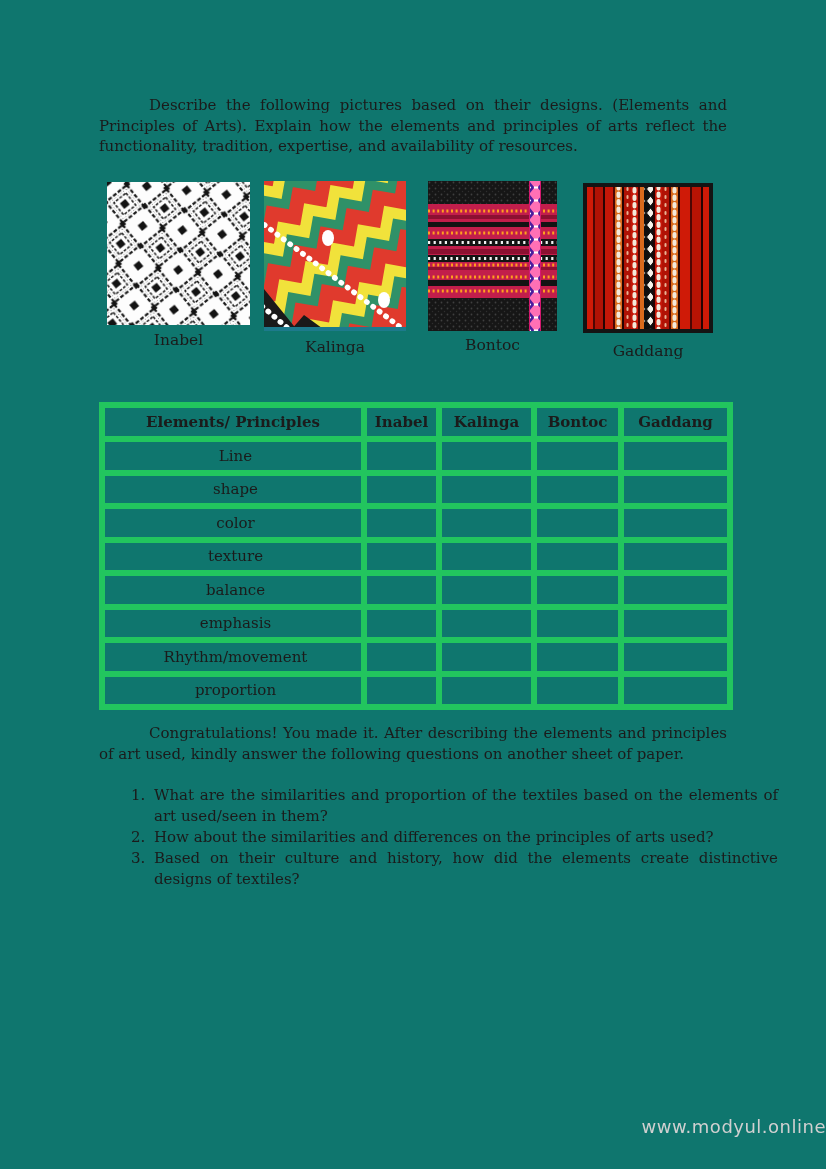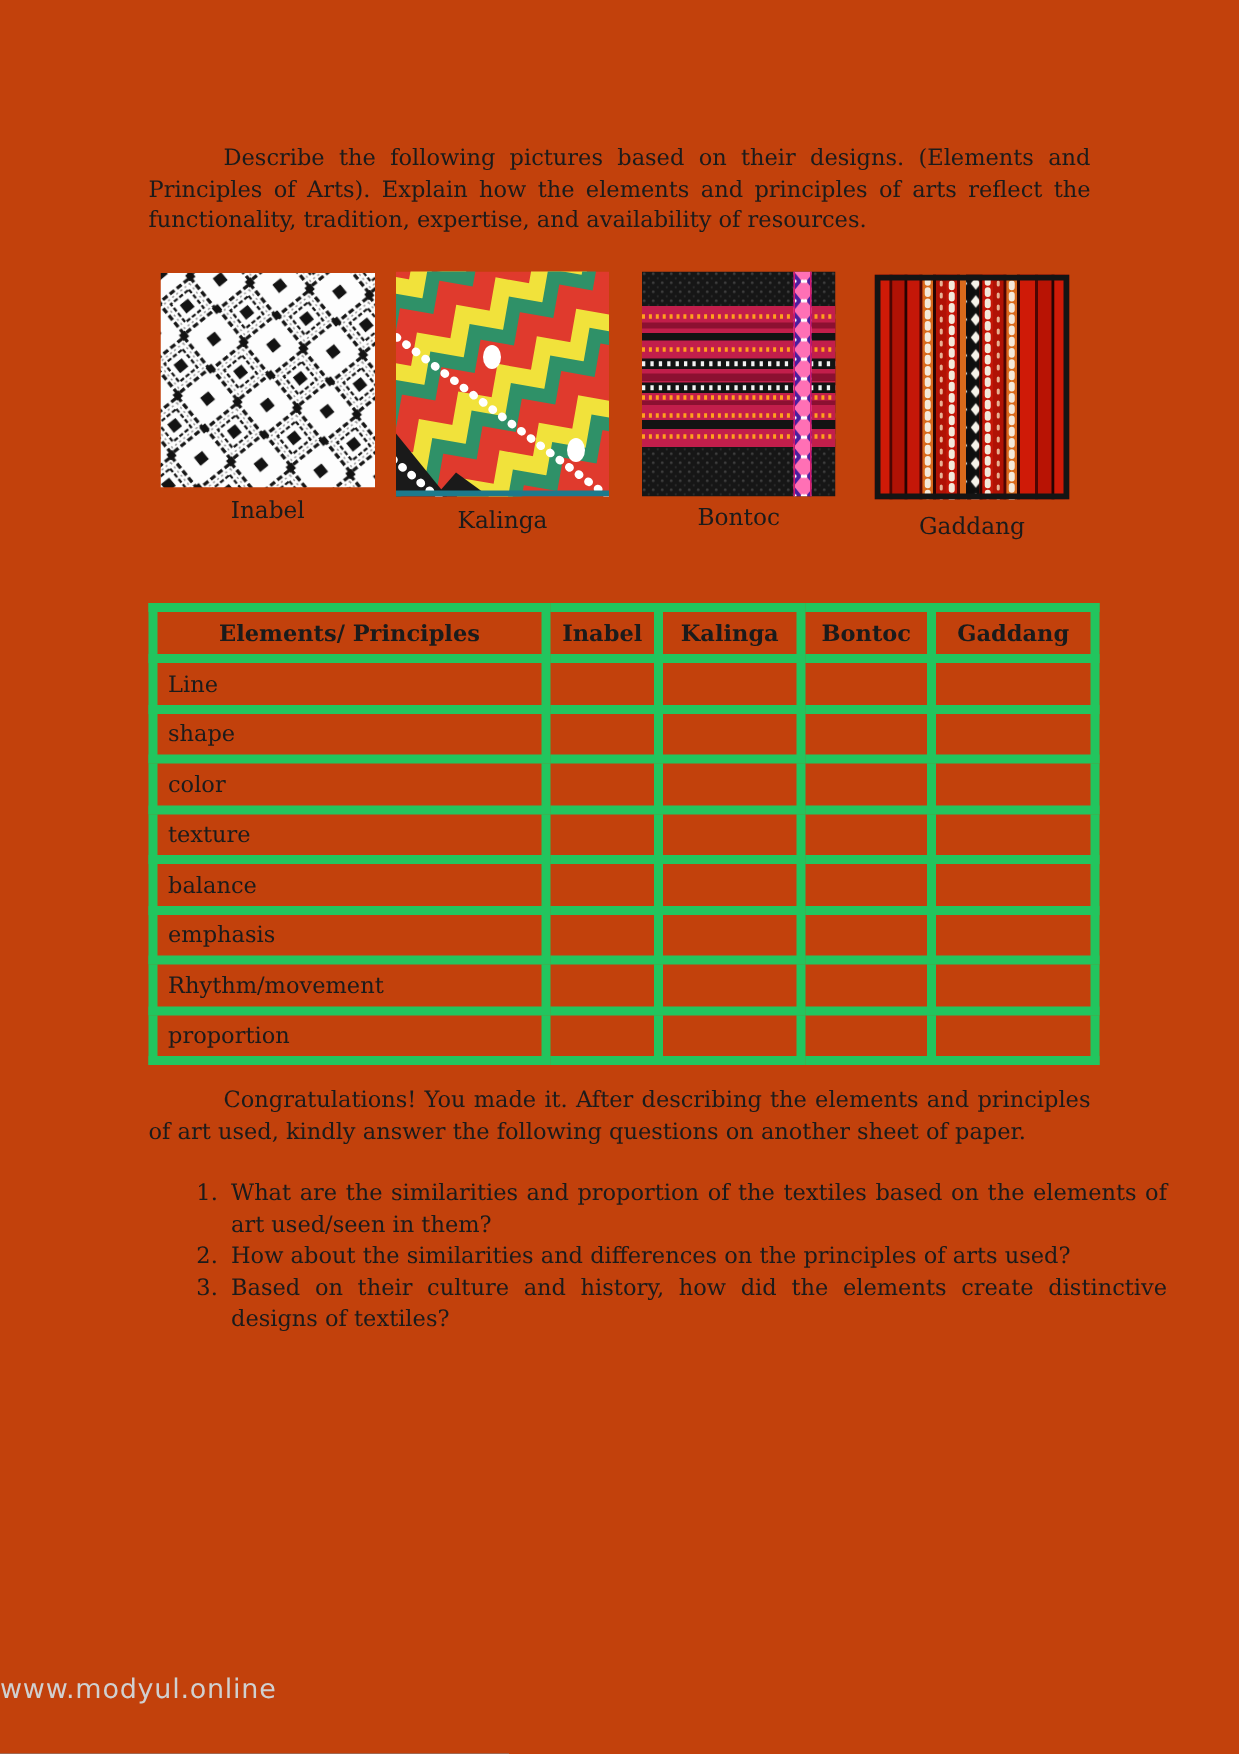--- a/index.html
+++ b/index.html
@@ -1,18 +1,18 @@
 <!DOCTYPE html>
 <html><head>
 <meta charset="utf-8">
 <style>
   html,body{margin:0;padding:0;background:#888;}
   .page{
     position:relative;width:826px;height:1169px;margin:0 auto;
-    background:#c2410c;overflow:hidden;
+    background:#0f766e;overflow:hidden;
     font-family:"DejaVu Serif","Liberation Serif",serif;color:#1b1b1b;
   }
   .intro{
     position:absolute;left:99px;top:95px;width:628px;margin:0;
     font-size:15px;line-height:20.5px;text-align:justify;text-indent:50px;
   }
   .fig{position:absolute;margin:0;text-align:center;}
   .fig svg{display:block;}
   .fig figcaption{font-size:15.5px;color:#1b1b1b;}
   .fig-inabel{left:107px;top:182px;width:143px;}
@@ -22,36 +22,36 @@
   .fig-bontoc{left:428px;top:181px;width:129px;}
   .fig-bontoc figcaption{margin-top:5px;}
   .fig-gaddang{left:583px;top:183px;width:130px;}
   .fig-gaddang figcaption{margin-top:9px;}
   table.ep{
     position:absolute;left:99px;top:402px;width:628px;
     border-collapse:collapse;table-layout:fixed;font-size:15px;
   }
   table.ep th,table.ep td{border:6px solid #22c55e;}
   table.ep th{font-weight:bold;height:28px;text-align:center;padding:0;font-size:15px;}
-  table.ep td{height:27.5px;padding:0 2px 0 7px;text-align:left;vertical-align:middle;}
+  table.ep td{height:27.5px;padding:0 2px 0 7px;text-align:center;vertical-align:middle;}
   .outro{
     position:absolute;left:99px;top:723px;width:628px;margin:0;
     font-size:15px;line-height:21px;text-align:justify;text-indent:50px;
   }
   ol.questions{
     position:absolute;left:99px;top:785px;width:628px;margin:0;
     padding-left:51px;font-size:15px;line-height:21px;text-align:justify;
   }
   ol.questions li{padding-left:4px;}
   .pagenum{
     position:absolute;left:0;top:1099px;width:826px;text-align:center;
     font-size:15px;color:#111;
   }
   .watermark{
-    position:absolute;left:0;top:1116px;width:826px;text-align:left;
+    position:absolute;left:0;top:1116px;width:826px;text-align:right;
     font-size:18px;letter-spacing:0.5px;color:#d0d0d0;
     font-family:"DejaVu Sans","Liberation Sans",sans-serif;
   }
 </style>
 </head>
 <body>
 
 <div class="page">
 
   <p class="intro">Describe the following pictures based on their designs. (Elements and Principles of Arts). Explain how the elements and principles of arts reflect the functionality, tradition, expertise, and availability of resources.</p>

